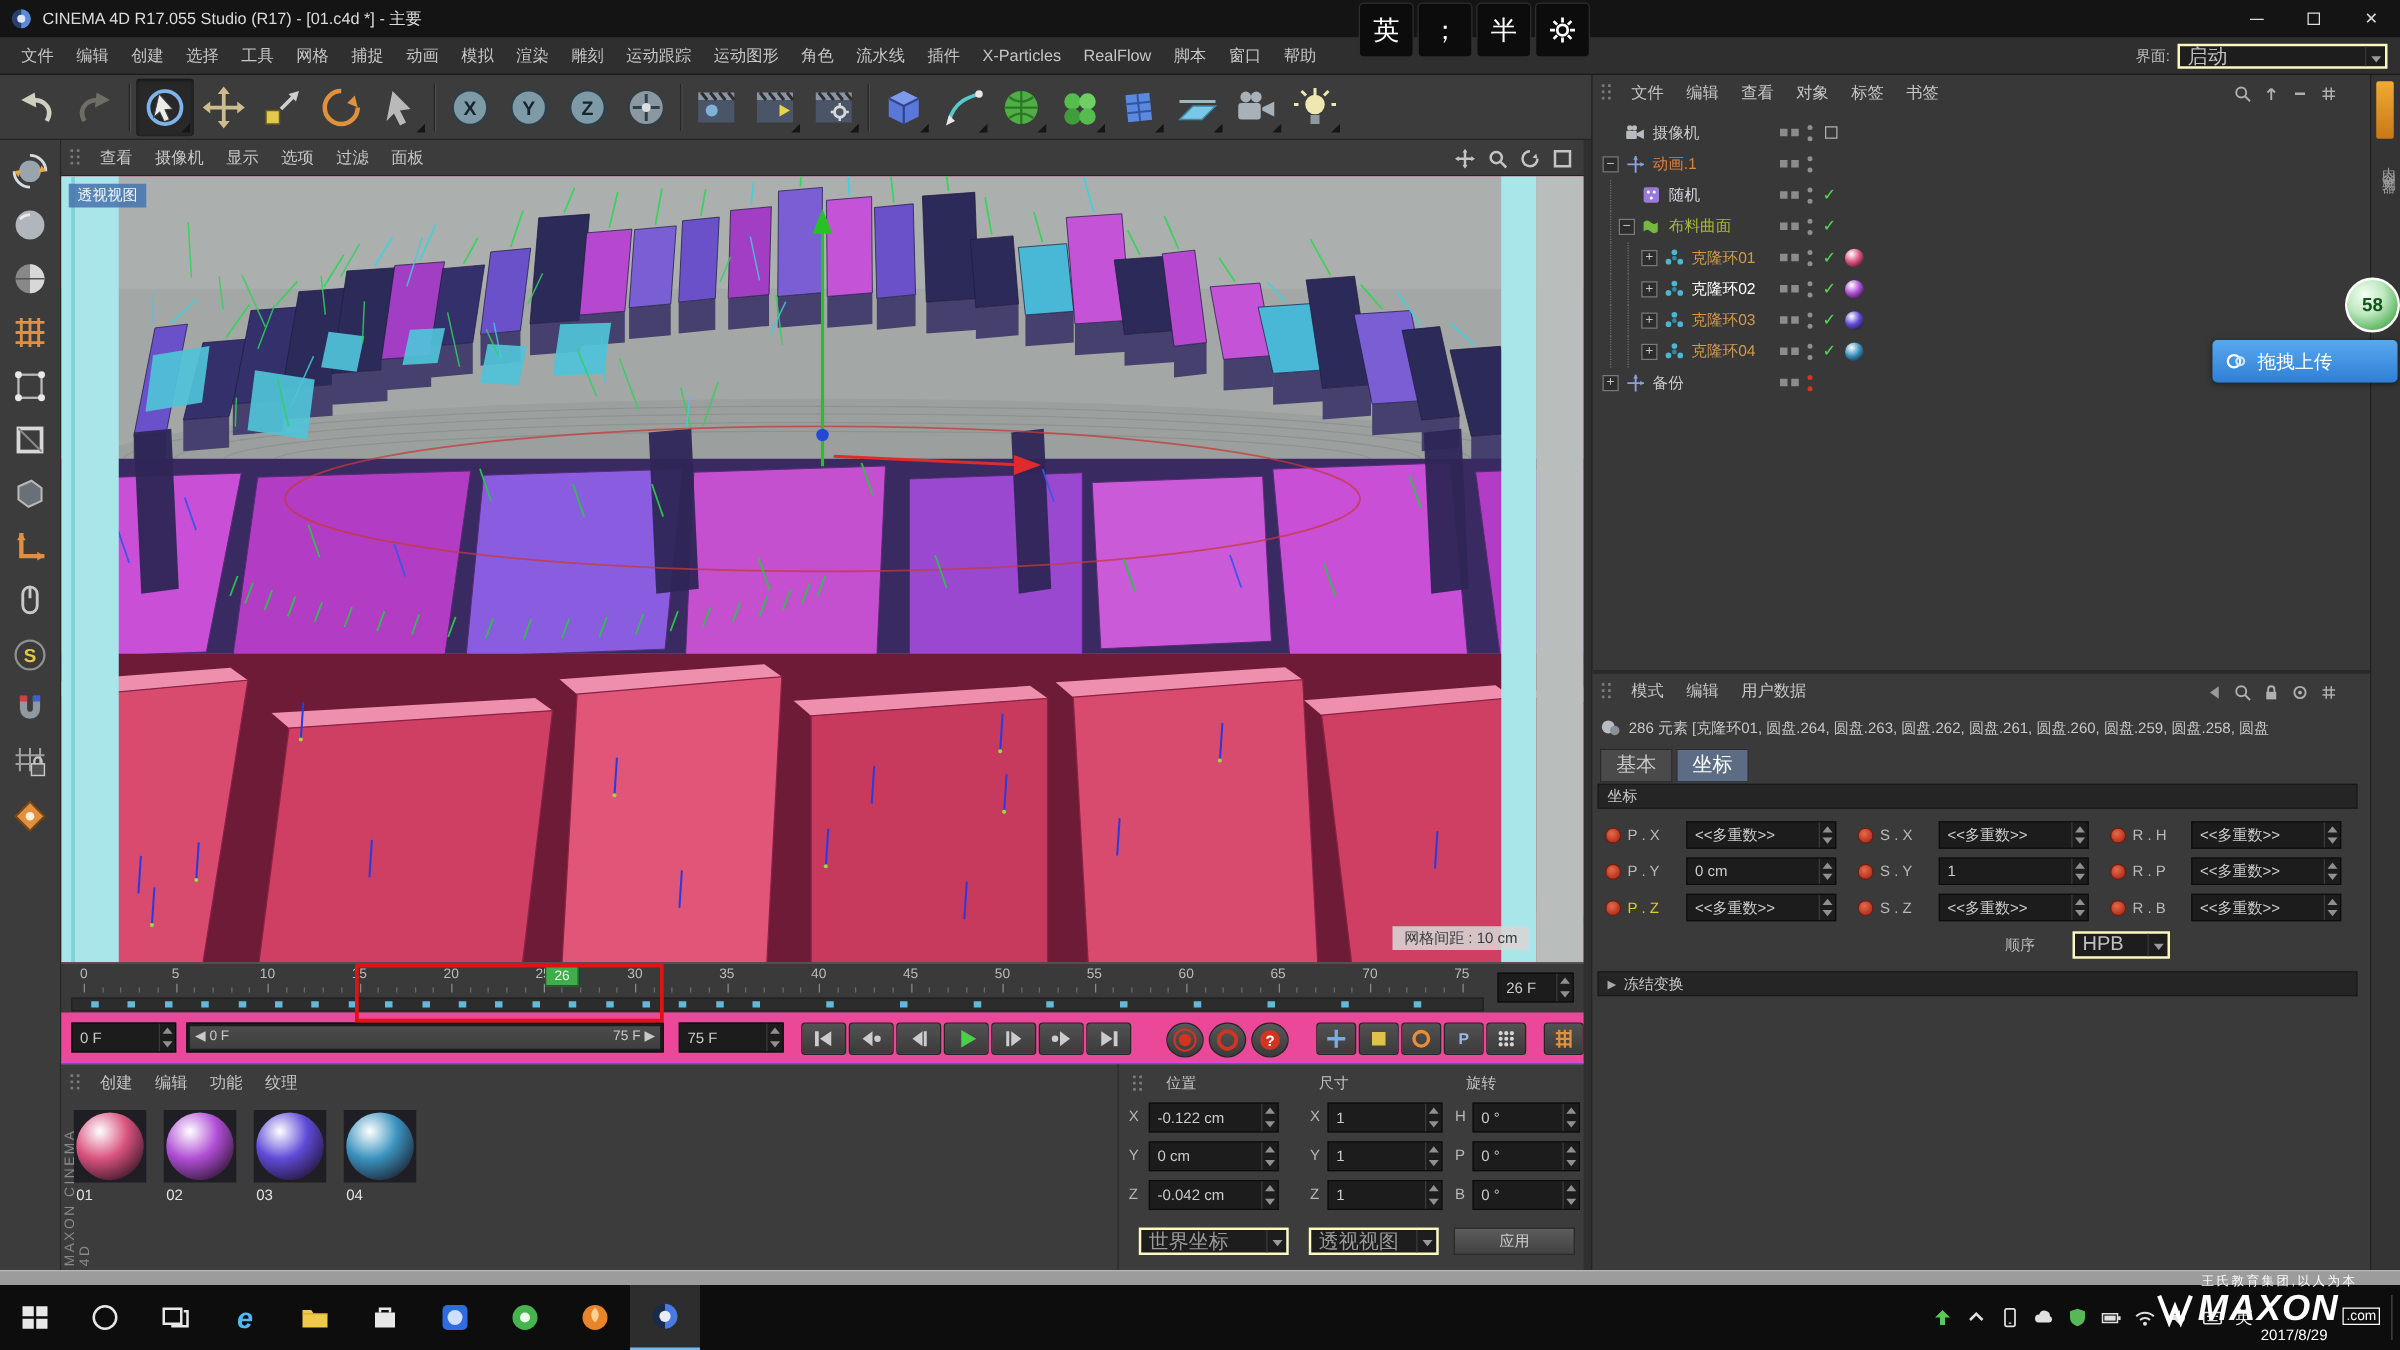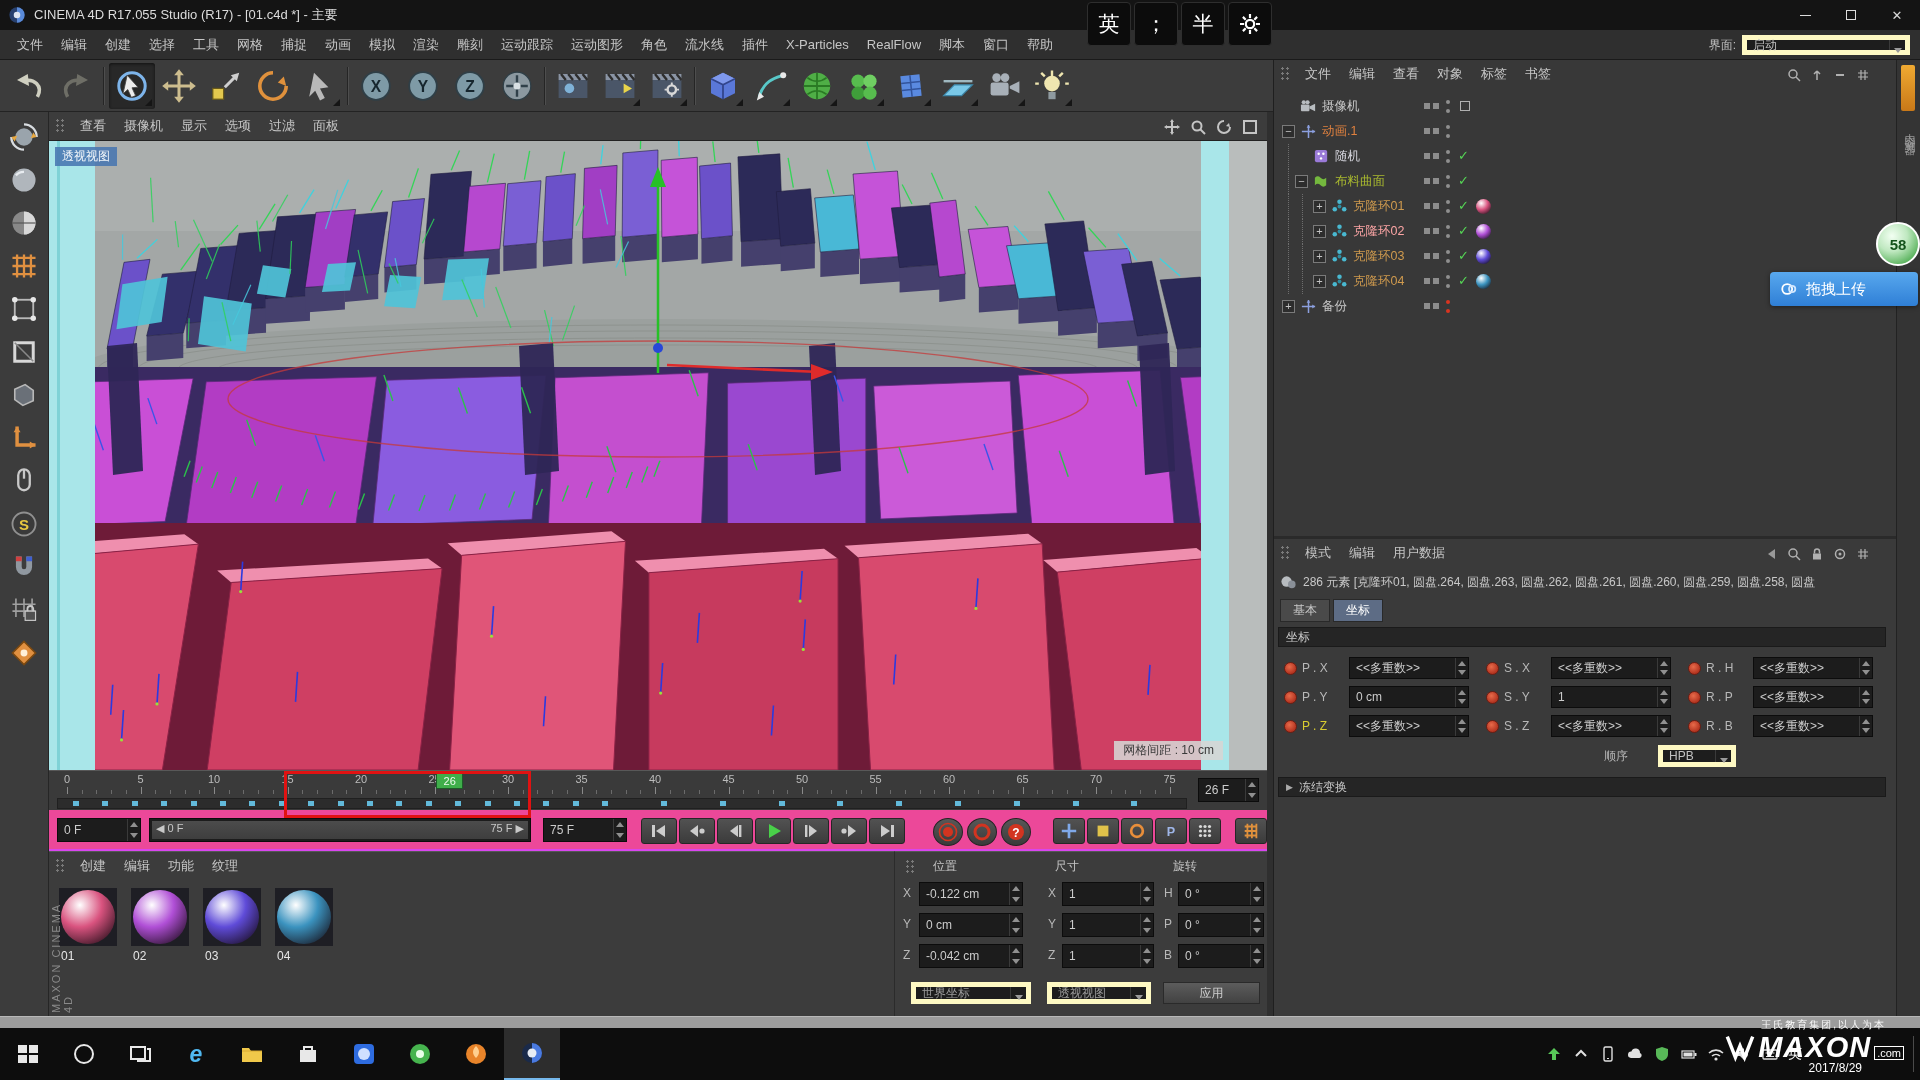--- a/index.html
+++ b/index.html
@@ -19,21 +19,21 @@
   
   #imebar{left:1087px;top:2px;display:flex;gap:3px;z-index:40;}
   .imebox{width:44px;height:44px;background:#0c0c0c;border:1px solid #2e2e2e;border-radius:4px;color:#fff;font-size:21px;display:flex;align-items:center;justify-content:center;}
 
   
   #menubar{left:0;top:30px;width:1920px;height:30px;background:#2f2f2f;border-bottom:1px solid #1a1a1a;display:flex;align-items:center;padding-left:8px;}
   .menurow{display:flex;align-items:center;height:100%;}
   .menu-item{padding:0 9px;font-size:13px;color:#c6c6c6;white-space:nowrap;}
   #iface{position:absolute;right:10px;top:0;height:30px;display:flex;align-items:center;gap:6px;}
   .iface-label{font-size:12px;color:#bdbdbd;}
-  .ddfield{display:flex;align-items:center;background:#1d1d1d;border:5px solid #fef9c3;height:20px;color:#c0c0c0;font-size:12px;padding-left:6px;position:relative;}
+  .ddfield{display:flex;align-items:center;background:#1d1d1d;border:2px solid #fef9c3;height:20px;color:#c0c0c0;font-size:16px;padding-left:6px;position:relative;}
   #iface .ddfield{width:168px;}
   .dd-val{flex:1;white-space:nowrap;overflow:hidden;}
   .dd-arrow{width:16px;height:100%;position:relative;border-left:1px solid #3a3a3a;flex:none;}
   .dd-arrow::after{content:"";position:absolute;left:4px;top:8px;border-left:4px solid transparent;border-right:4px solid transparent;border-top:5px solid #9a9a9a;}
 
   
   #toolbar{left:0;top:60px;width:1273px;height:52px;background:#3c3c3c;border-bottom:1px solid #232323;display:flex;align-items:center;padding-left:6px;gap:1px;}
   .tbtn{width:46px;height:46px;border-radius:3px;display:flex;align-items:center;justify-content:center;position:relative;flex:none;}
   .tbtn.pressed{background:#282828;box-shadow:inset 0 1px 3px #111;}
   .tbtn.more::after{content:"";position:absolute;right:3px;bottom:3px;border-left:7px solid transparent;border-bottom:7px solid #151515;}
@@ -129,21 +129,21 @@
   .vis-dots::before,.vis-dots::after{content:"";position:absolute;left:0;width:4px;height:4px;border-radius:50%;background:#8f8f8f;}
   .vis-dots::after{bottom:0;}
   .vis-dots.red::before,.vis-dots.red::after{background:var(--red);}
   .ocheck{position:absolute;left:184px;top:4px;color:var(--check);font-size:13px;font-weight:bold;}
   .obox{position:absolute;left:186px;top:7px;width:10px;height:10px;border:1px solid #b0b0b0;}
   .ochip{position:absolute;left:202px;top:5px;width:15px;height:15px;border-radius:50%;}
 
   #am-info{position:absolute;left:6px;top:30px;right:8px;height:26px;display:flex;align-items:center;gap:6px;color:#c8c8c8;font-size:12px;}
   #am-info span{white-space:nowrap;overflow:hidden;}
   #am-tabs{position:absolute;left:6px;top:60px;display:flex;gap:3px;}
-  .amtab{background:#4a4a4a;border:1px solid #292929;padding:2px 12px;font-size:12px;color:#c8c8c8;}
+  .amtab{background:#4a4a4a;border:1px solid #292929;padding:2px 12px;font-size:16px;color:#c8c8c8;}
   .amtab.active{background:#5d6c85;color:#fff;}
   .secbar{position:absolute;left:4px;right:10px;height:20px;background:#252525;border:1px solid #1a1a1a;color:#c9c9c9;font-size:12px;display:flex;align-items:center;padding:0 7px;gap:6px;}
   #am-sec1{top:88px;}
   #am-freeze{top:238px;}
   .sec-arrow{font-size:9px;color:#aaa;}
   .acell{position:absolute;display:flex;align-items:center;gap:5px;}
   .kdot{width:13px;height:13px;border-radius:50%;background:radial-gradient(circle at 40% 35%,#e86a4a,#b33420 70%);border:1px solid #6e1d12;flex:none;}
   .alabel{width:42px;font-size:12px;color:#b8b8b8;white-space:nowrap;}
   .alabel.hl{color:#d8cc30;}
   .afield{width:120px;height:22px;}
@@ -1282,21 +1282,21 @@
             <span style="width: 39px; flex: 0 0 auto;"></span>
             <span class="expander on">+</span>
             <span class="oicon">
               <svg viewBox="0 0 18 18" width="17" height="17">
                 <circle cx="9" cy="4" r="2.4" fill="#49b8d0"></circle>
                 <circle cx="4" cy="12" r="2.4" fill="#49b8d0"></circle>
                 <circle cx="14" cy="12" r="2.4" fill="#49b8d0"></circle>
                 <circle cx="9" cy="9" r="2" fill="#2e8ca0"></circle>
               </svg>
             </span>
-            <span class="oname" style="color: #fca5a5;">克隆环02</span>
+            <span class="oname" style="color: #ffffff;">克隆环02</span>
             <span class="vis-squares"></span>
             <span class="vis-dots"></span>
             <span class="ocheck" style="color: rgb(85, 213, 85);">✓</span>
             <span class="ochip" style="background: radial-gradient(circle at 35% 28%, rgb(255, 255, 255) 0%, rgb(176, 79, 214) 45%, rgb(16, 10, 18) 95%);"></span>
           </div>
           <div class="orow" style="top: 184px;">
             <span class="tline" style="left: 14px;"></span>
             <span class="tline" style="left: 28px;"></span>
             <span style="width: 39px; flex: 0 0 auto;"></span>
             <span class="expander on">+</span>

